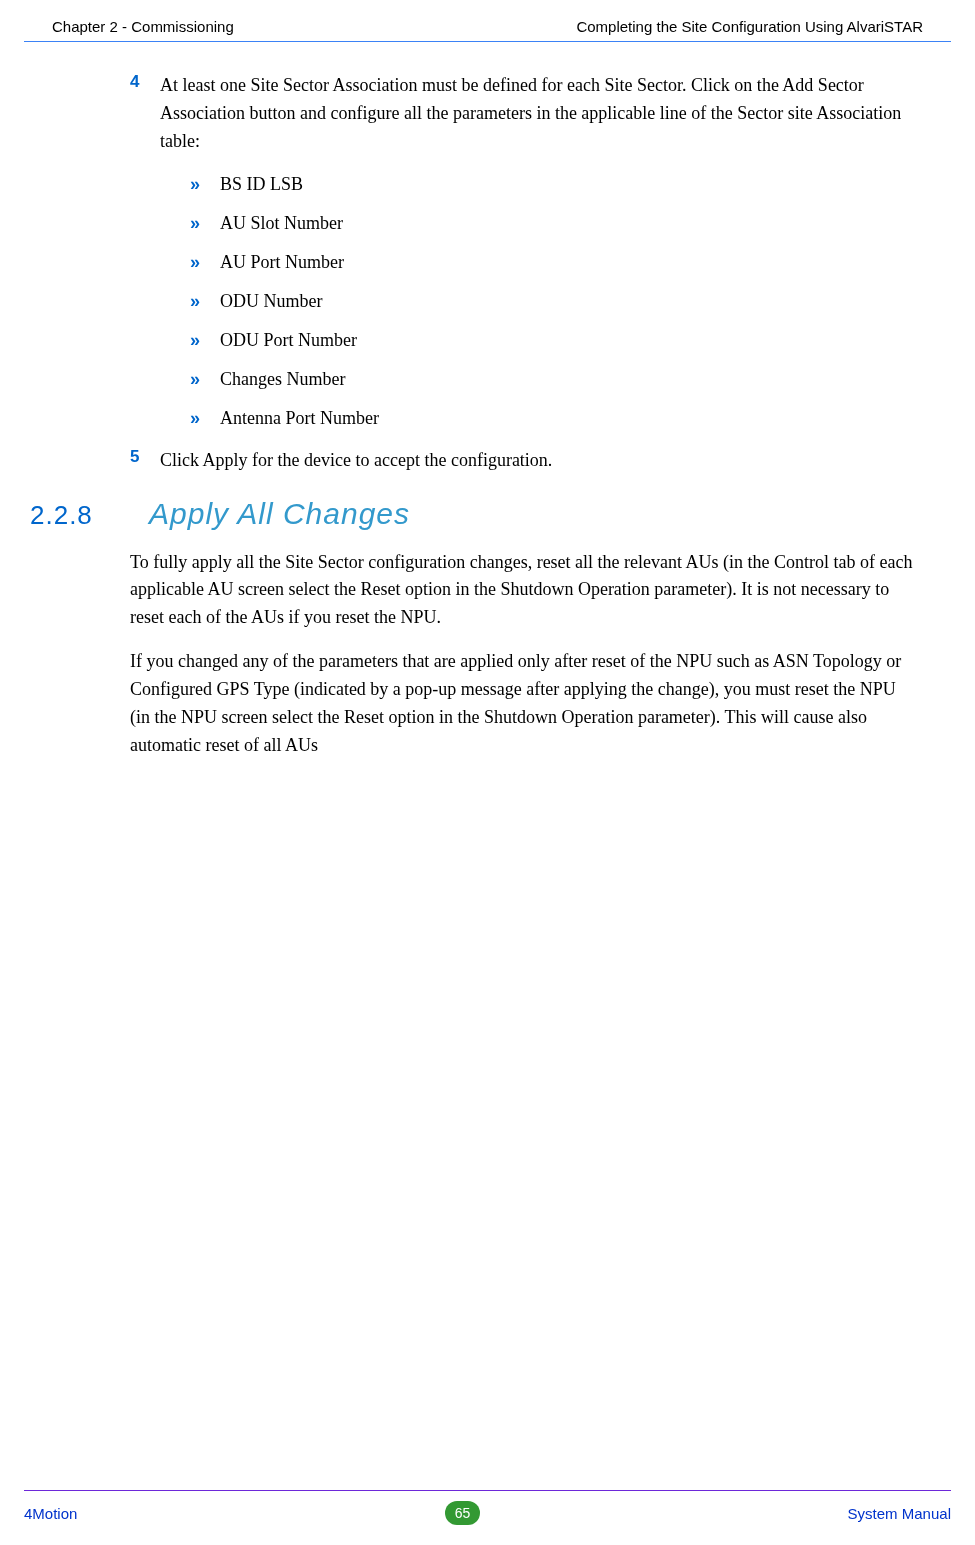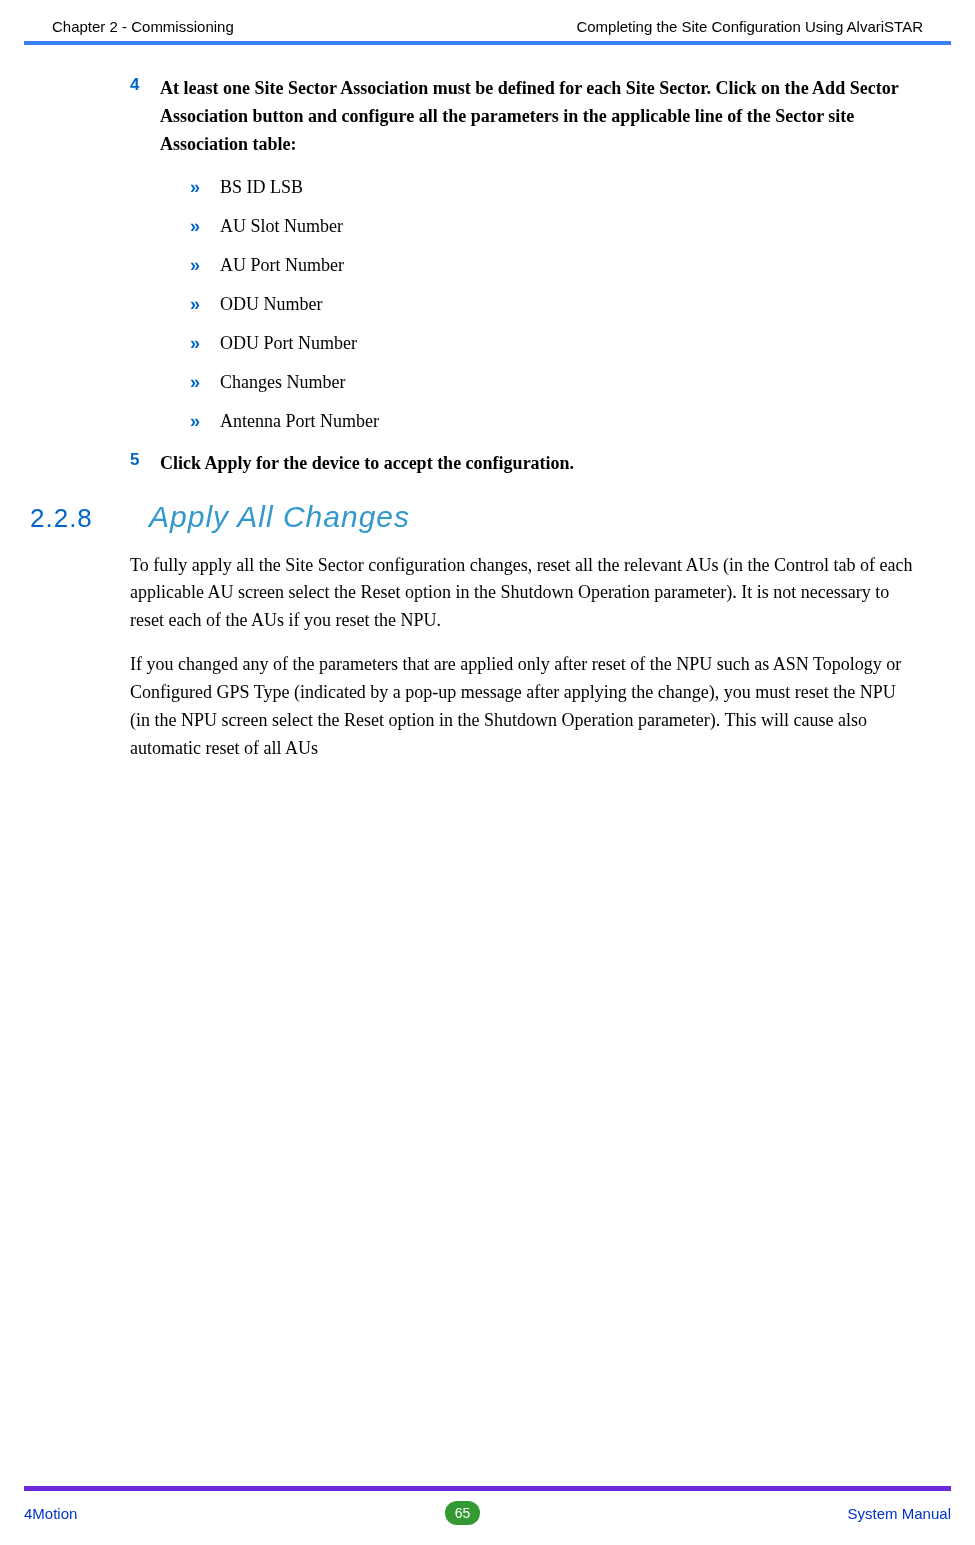--- a/index.html
+++ b/index.html
@@ -10,42 +10,41 @@
       background: #fff;
       position: relative;
       color: #000;
     }
     .header {
       display: flex;
       justify-content: space-between;
       padding: 18px 28px 6px 28px;
       font-family: Arial, Helvetica, sans-serif;
       font-size: 15px;
-      border-bottom: 4px solid #3b82f6;
+      border-bottom: 1px solid #3b82f6;
       margin: 0 24px;
     }
     .content {
       padding: 30px 60px 0 60px;
     }
     .ol-item {
       display: flex;
       margin: 0 0 18px 70px;
     }
     .ol-num {
       color: #0066cc;
       font-family: Arial, Helvetica, sans-serif;
       font-weight: bold;
       font-size: 17px;
       width: 30px;
       flex-shrink: 0;
     }
     .ol-text {
       font-size: 18px;
       line-height: 1.55;
-      font-weight: bold;
     }
     .sub-list {
       margin-left: 130px;
       margin-bottom: 18px;
     }
     .sub-item {
       display: flex;
       align-items: baseline;
       margin-bottom: 18px;
     }
@@ -92,21 +91,21 @@
       position: absolute;
       bottom: 20px;
       left: 24px;
       right: 24px;
       display: flex;
       justify-content: space-between;
       align-items: center;
       font-family: Arial, Helvetica, sans-serif;
       font-size: 15px;
       color: #0033cc;
-      border-top: 5px solid #6d28d9;
+      border-top: 1px solid #6d28d9;
       padding-top: 10px;
     }
     .page-badge {
       background: #339933;
       color: #fff;
       border-radius: 14px;
       padding: 4px 10px;
       font-size: 14px;
     }
   </style>

